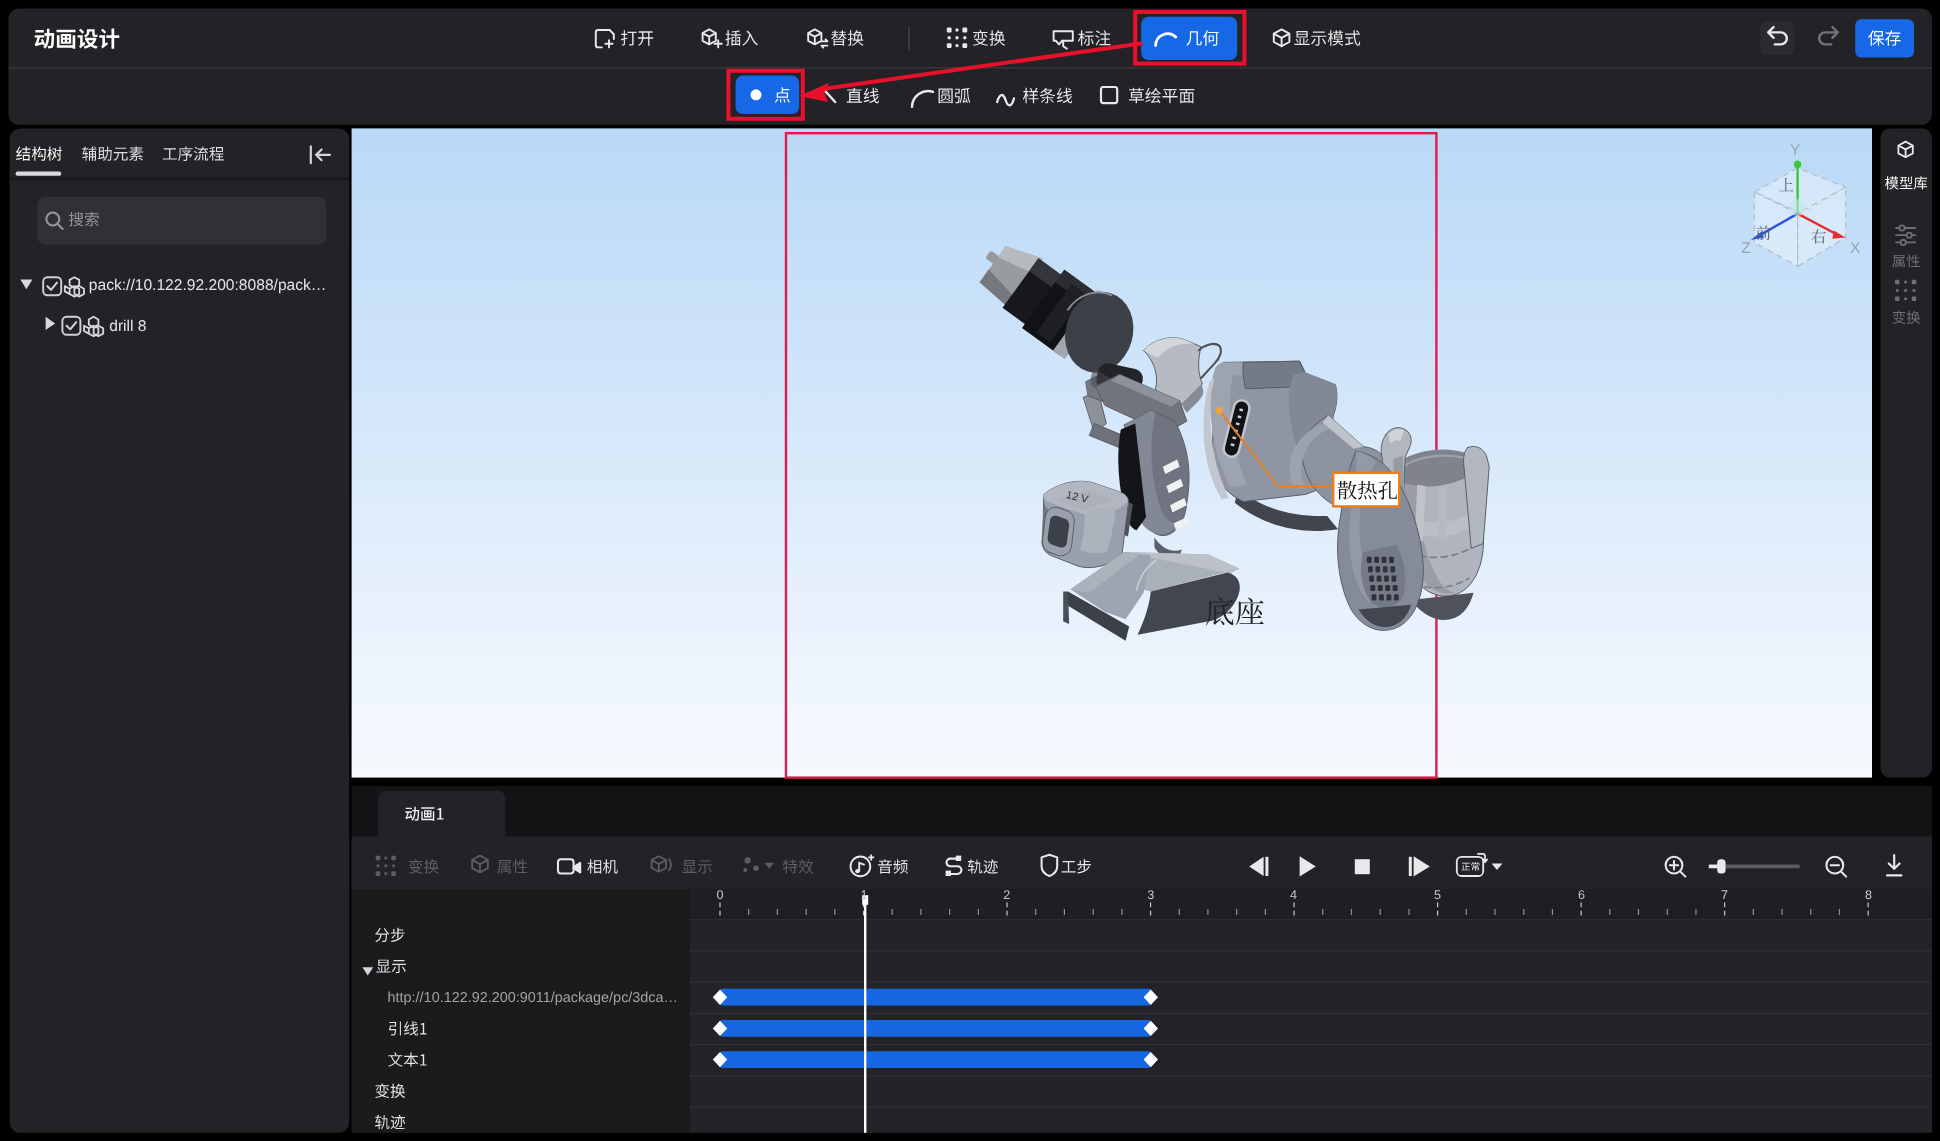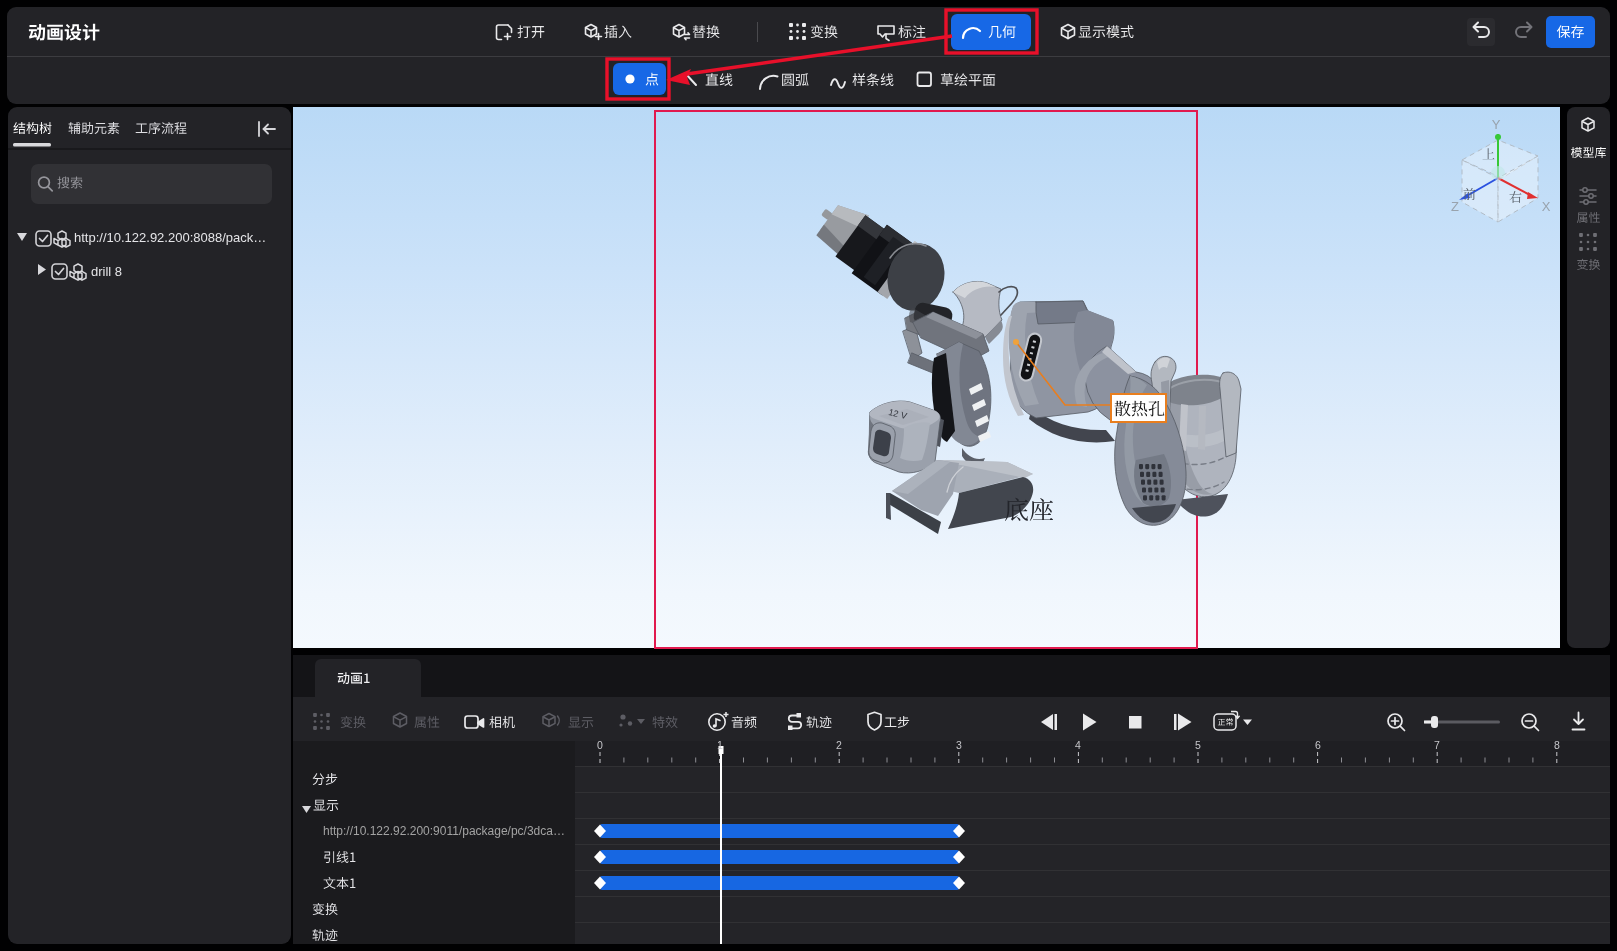--- a/index.html
+++ b/index.html
@@ -464,14 +464,14 @@
     <text x="600" y="749" font-family="Liberation Sans, sans-serif" font-size="10.5" fill="#c6c6ca" text-anchor="middle">0</text>
     <text x="720" y="749" font-family="Liberation Sans, sans-serif" font-size="10.5" fill="#c6c6ca" text-anchor="middle">1</text>
     <text x="839" y="749" font-family="Liberation Sans, sans-serif" font-size="10.5" fill="#c6c6ca" text-anchor="middle">2</text>
     <text x="959" y="749" font-family="Liberation Sans, sans-serif" font-size="10.5" fill="#c6c6ca" text-anchor="middle">3</text>
     <text x="1078" y="749" font-family="Liberation Sans, sans-serif" font-size="10.5" fill="#c6c6ca" text-anchor="middle">4</text>
     <text x="1198" y="749" font-family="Liberation Sans, sans-serif" font-size="10.5" fill="#c6c6ca" text-anchor="middle">5</text>
     <text x="1318" y="749" font-family="Liberation Sans, sans-serif" font-size="10.5" fill="#c6c6ca" text-anchor="middle">6</text>
     <text x="1437" y="749" font-family="Liberation Sans, sans-serif" font-size="10.5" fill="#c6c6ca" text-anchor="middle">7</text>
     <text x="1557" y="749" font-family="Liberation Sans, sans-serif" font-size="10.5" fill="#c6c6ca" text-anchor="middle">8</text>
   </svg>
-<div class="abs" style="left:74px;top:230px;font-size:13px;color:#e4e4e7;z-index:6">http://10.122.92.200:8088/pack…</div>
+<div class="abs" style="left:74px;top:230px;font-size:13px;color:#e4e4e7;z-index:6">pack://10.122.92.200:8088/pack…</div>
 <div class="abs" style="left:91px;top:264px;font-size:13px;color:#e4e4e7;z-index:6">drill 8</div>
 <div class="abs" style="left:323px;top:824px;font-size:12px;color:#a3a3a3;z-index:6">http://10.122.92.200:9011/package/pc/3dca…</div>
 </body></html>

